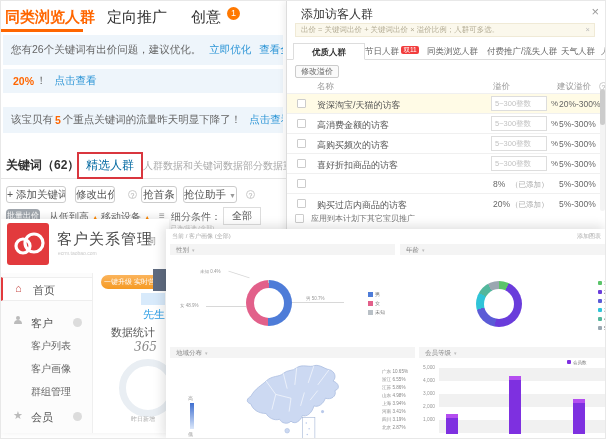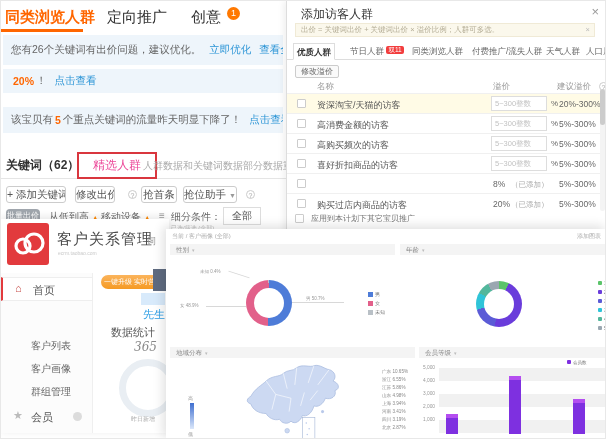--- a/index.html
+++ b/index.html
@@ -9,40 +9,40 @@
   .layer-tb{position:absolute;left:0;top:0;width:606px;height:439px;background:#fff;}
   .tb-tab{position:absolute;top:7px;font-size:15px;color:#333;cursor:pointer;}
   .tb-tab.active{color:#ff6600;font-weight:bold;}
   .tb-underline{position:absolute;left:0;top:28px;width:82px;height:3px;background:#ff6600;}
   .tb-badge{position:absolute;width:13px;height:13px;border-radius:50%;background:#ff7800;color:#fff;font-size:9px;line-height:13px;text-align:center;}
   .notice{position:absolute;left:2px;width:280px;background:#eef5fb;color:#666;font-size:10.5px;display:flex;align-items:center;padding-left:8px;white-space:nowrap;overflow:hidden;}
   .notice a{color:#2a94d6;text-decoration:none;margin-left:8px;cursor:pointer;}
   .notice .hl{color:#ff6600;font-style:normal;font-weight:bold;margin:0 2px;}
   .kw-tabs{position:absolute;left:0;top:150px;width:285px;height:28px;border-bottom:1px solid #e5e5e5;}
   .kw-title{position:absolute;left:5px;top:6px;font-size:12px;font-weight:bold;color:#333;}
-  .kw-aud{position:absolute;left:76px;top:1px;border:2px solid #d9363e;padding:3px 14px;font-size:12px;color:#ec4899;cursor:pointer;}
+  .kw-aud{position:absolute;left:76px;top:1px;border:2px solid #d9363e;padding:3px 7px;font-size:12px;color:#0369a1;cursor:pointer;}
   .kw-hint{position:absolute;left:142px;top:8px;font-size:10px;color:#aaa;white-space:nowrap;}
   .tb-btn{position:absolute;top:185px;height:17px;border:1px solid #ccc;border-radius:3px;background:#fff;font-size:10.5px;color:#555;line-height:15px;text-align:center;cursor:pointer;white-space:nowrap;overflow:hidden;}
   .help{position:absolute;top:189px;width:9px;height:9px;border:1px solid #ccc;border-radius:50%;font-size:7px;color:#aaa;line-height:9px;text-align:center;}
   .sort-row{position:absolute;left:0;top:206px;width:285px;height:20px;font-size:10px;color:#666;}
   .bulk-btn{position:absolute;left:5px;top:2px;width:34px;height:14px;background:#a0a6ad;border-radius:4px;color:#fff;font-size:8px;line-height:14px;text-align:center;cursor:pointer;}
   .sort-link{position:absolute;top:3px;color:#666;cursor:pointer;}
   .caret-o{color:#ff8800;font-size:7px;}
   .filter-ic{position:absolute;left:158px;top:3px;color:#999;font-size:10px;}
   .filter-lab{position:absolute;left:170px;top:3px;}
   .filter-val{position:absolute;left:222px;top:0;border:1px solid #ddd;padding:1px 8px;font-size:10px;color:#555;cursor:pointer;}
   .sort-sub{position:absolute;left:170px;top:17px;font-size:6px;color:#bbb;}
   
   .layer-aud{position:absolute;left:285px;top:0;width:321px;height:232px;background:#fff;border-left:1px solid #ddd;box-shadow:-3px 0 6px rgba(0,0,0,.06);overflow:hidden;}
   .aud-title{position:absolute;left:14px;top:5px;font-size:12px;color:#333;}
   .aud-close{position:absolute;right:8px;top:3px;font-size:13px;color:#999;cursor:pointer;}
   .aud-formula{position:absolute;left:8px;top:22px;width:300px;height:14px;background:#fbf8ec;border:1px solid #f0ead6;color:#b4ad96;font-size:7.5px;line-height:12px;padding-left:5px;white-space:nowrap;overflow:hidden;}
   .aud-formula .x{position:absolute;right:4px;top:0;color:#bbb;cursor:pointer;}
   .aud-tabs{position:absolute;left:0;top:42px;width:321px;height:17px;border-bottom:1px solid #ddd;font-size:8.5px;color:#666;}
-  .aud-tab{position:absolute;top:0;height:17px;line-height:17px;padding:0 3px;cursor:pointer;white-space:nowrap;}
+  .aud-tab{position:absolute;top:0;height:17px;line-height:17px;padding:0 18px;cursor:pointer;white-space:nowrap;}
   .aud-tab.active{background:#fff;border:1px solid #ddd;border-bottom:1px solid #fff;color:#333;font-weight:bold;}
   .aud-badge{display:inline-block;background:#f23d3d;color:#fff;font-size:6.5px;line-height:8px;padding:0 2px;border-radius:2px;vertical-align:2px;}
   .aud-modify{position:absolute;left:8px;top:64px;width:44px;height:13px;border:1px solid #ccc;border-radius:2px;background:#fafafa;font-size:8px;color:#666;line-height:11px;text-align:center;cursor:pointer;}
   .aud-thead{position:absolute;left:0;top:80px;width:321px;height:12px;font-size:8.5px;color:#999;}
   .aud-row{position:absolute;left:0;width:315px;height:20px;border-top:1px solid #f0f0f0;font-size:9px;color:#555;}
   .aud-row.hi{background:#fffbe6;}
   .cbx{position:absolute;width:9px;height:9px;border:1px solid #ccc;background:#fff;border-radius:1px;cursor:pointer;}
   .aud-name{position:absolute;left:30px;top:5px;white-space:nowrap;}
   .aud-input{position:absolute;left:204px;top:2px;width:56px;height:15px;border:1px solid #ddd;font-size:7.5px;padding:0 3px;color:#555;}
   .aud-input::placeholder{color:#c2c2c2;}
@@ -234,20 +234,30 @@
       </svg>
     </div>
     <div class="crm-title">客户关系管理</div>
     <div class="crm-sub">ecrm.taobao.com</div>
 
     <div class="crm-side"></div>
     <div class="crm-item active" style="top:58px;">
       <span class="crm-ico">⌂</span>
       <span class="crm-lab">首页</span>
     </div>
+    <div class="crm-item" style="top:92px;">
+      <span class="crm-ico gray">
+        <svg width="10" height="10" viewBox="0 0 10 10">
+            <circle cx="5" cy="3" r="2" fill="#bbb"></circle>
+            <path d="M1,9 a4,4 0 0 1 8,0 Z" fill="#bbb"></path>
+          </svg>
+      </span>
+      <span class="crm-lab">客户</span>
+      <span class="crm-dot"></span>
+    </div>
     <div class="crm-sub-item" style="top:120px;">客户列表</div>
     <div class="crm-sub-item" style="top:143px;">客户画像</div>
     <div class="crm-sub-item" style="top:166px;">群组管理</div>
     <div class="crm-item" style="top:186px;">
       <span class="crm-ico gray">★</span>
       <span class="crm-lab">会员</span>
       <span class="crm-dot"></span>
     </div>
 
     <div class="crm-frag-word">词</div>

